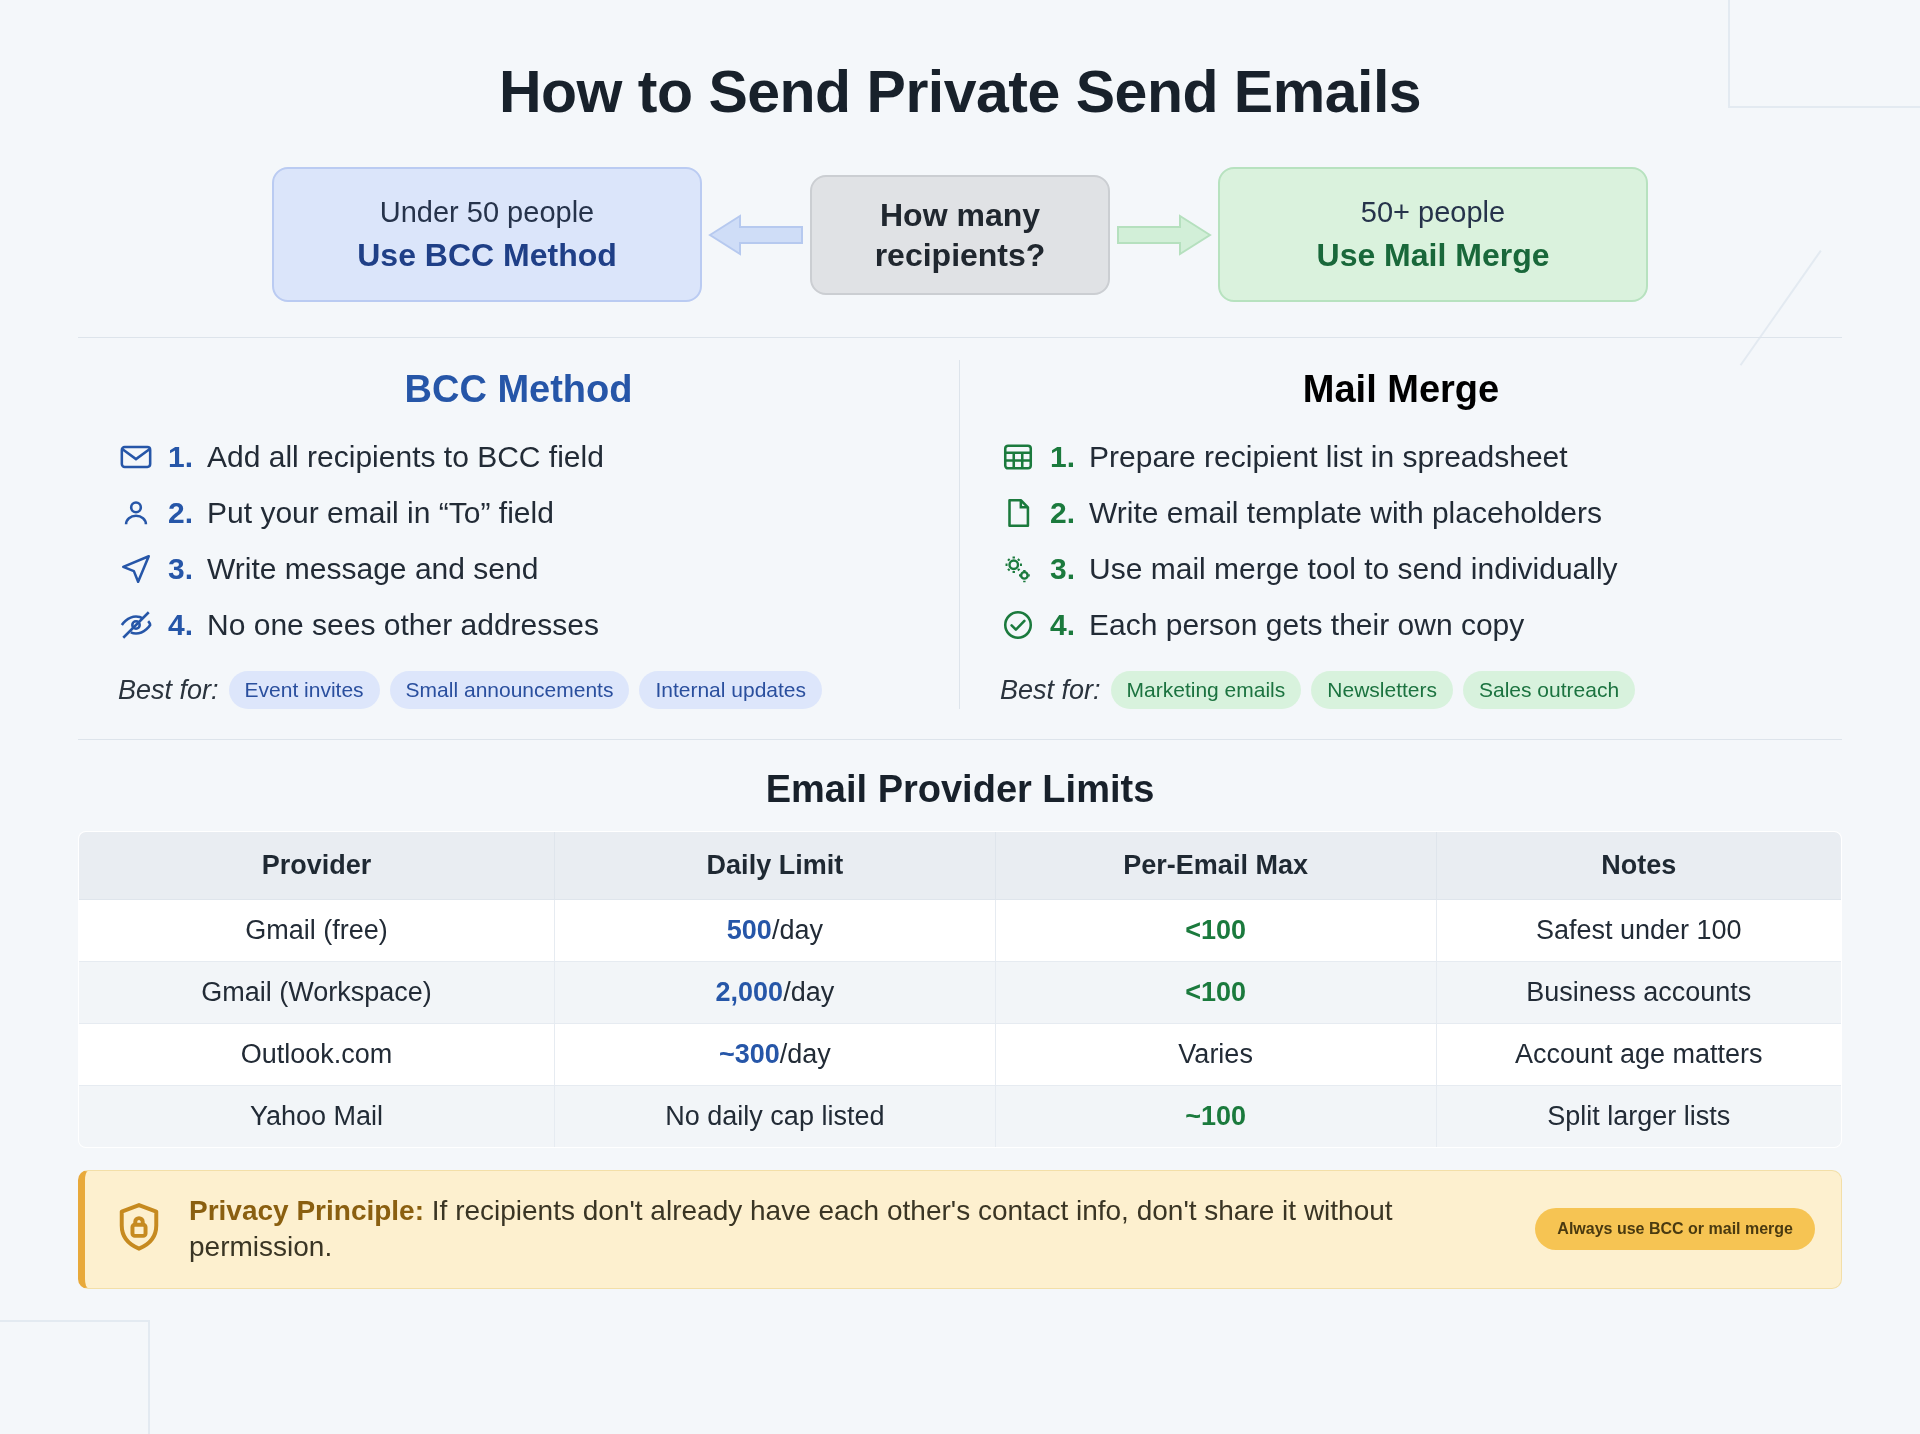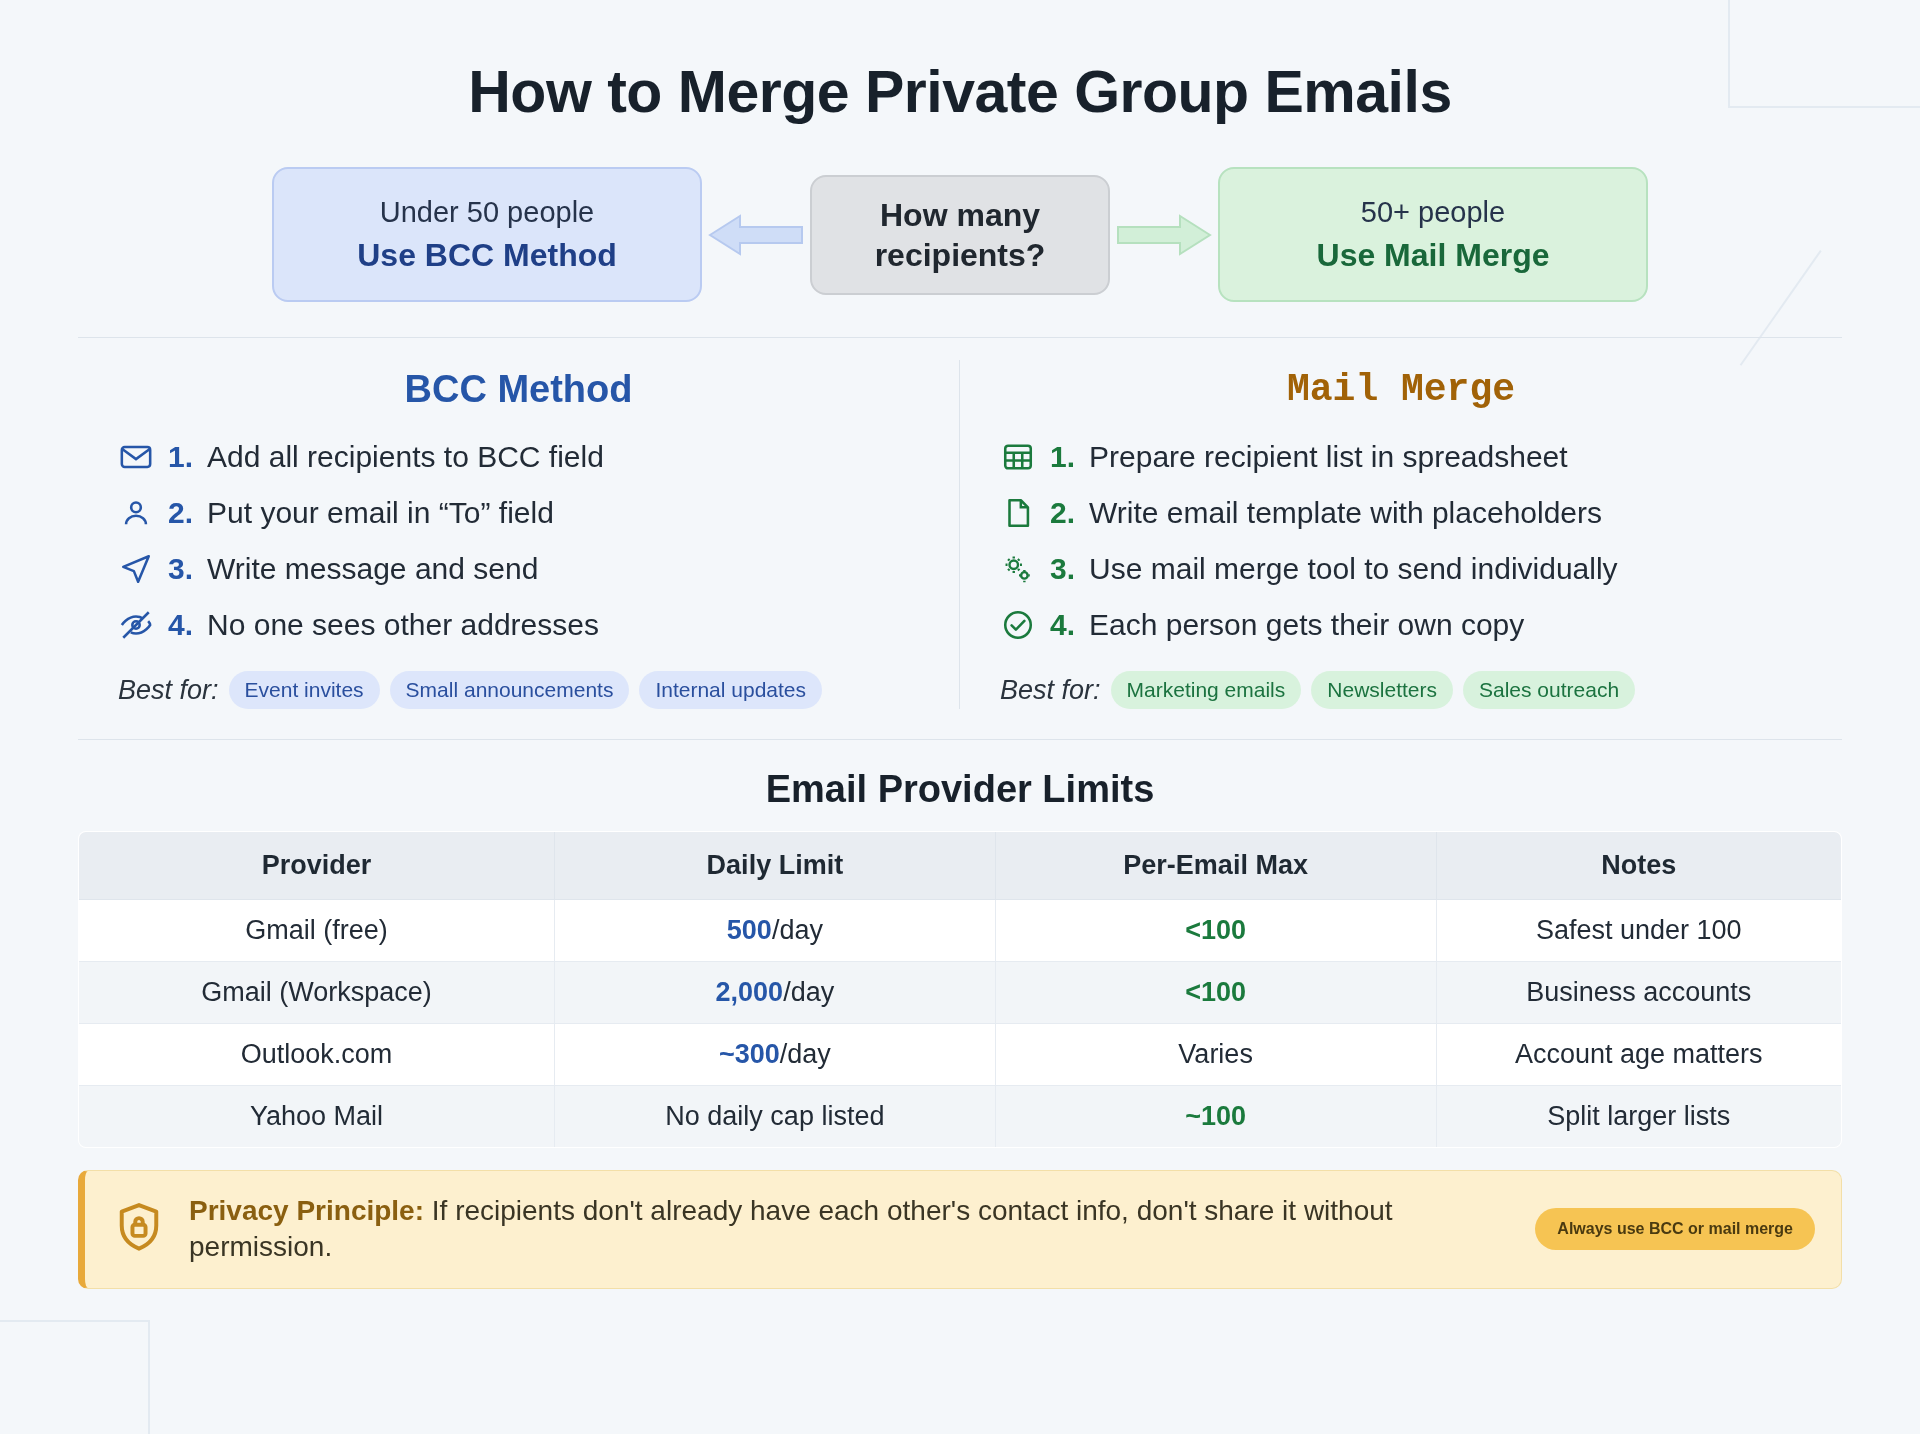--- a/index.html
+++ b/index.html
@@ -115,21 +115,21 @@
     padding: 0 26px;
   }
   .method.left { border-right: 1px solid #dde4eb; }
   .method h2 {
     text-align: center;
     font-size: 38px;
     margin: 8px 0 18px 0;
     font-weight: bold;
   }
   .method.left h2 { color: #2656a8; }
-  .method.right h2 { color: #a16207; font-family: Liberation Mono, monospace; }
+  .method.right h2 { color: #000000; }
   .steps { list-style: none; margin: 0; padding: 0; }
   .step {
     display: flex;
     align-items: center;
     gap: 14px;
     font-size: 30px;
     line-height: 1.0;
     padding: 10px 0 10px 14px;
     color: #222b36;
   }
@@ -241,21 +241,21 @@
 <div class="bg-lines">
   <div class="ln" style="left:1728px;top:0;width:2px;height:108px;"></div>
   <div class="ln" style="left:1728px;top:106px;width:192px;height:2px;"></div>
   <div class="ln" style="left:0;top:1320px;width:150px;height:2px;"></div>
   <div class="ln" style="left:148px;top:1320px;width:2px;height:114px;"></div>
   <div class="ln" style="left:1820px;top:250px;width:2px;height:140px;transform:rotate(35deg);transform-origin:top left;"></div>
 </div>
 
 <div class="page">
 
-  <div class="title">How to Merge Private Group Emails</div>
+  <div class="title">How to Send Private Send Emails</div>
 
   <div class="decision-row">
     <div class="dec-box dec-left">
       <div class="l1">Under 50 people</div>
       <div class="l2">Use BCC Method</div>
     </div>
     <div class="arrow">
       <svg width="96" height="46" viewBox="0 0 96 46">
         <polygon points="2,23 32,4 32,15 94,15 94,31 32,31 32,42" fill="#cfddf7" stroke="#b6c9ef" stroke-width="2"></polygon>
       </svg>

